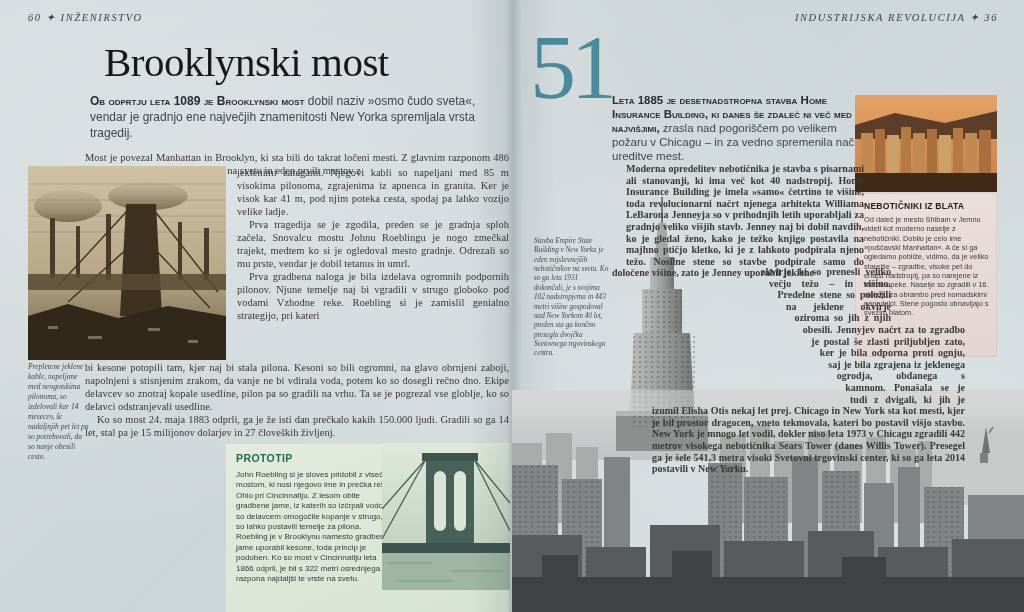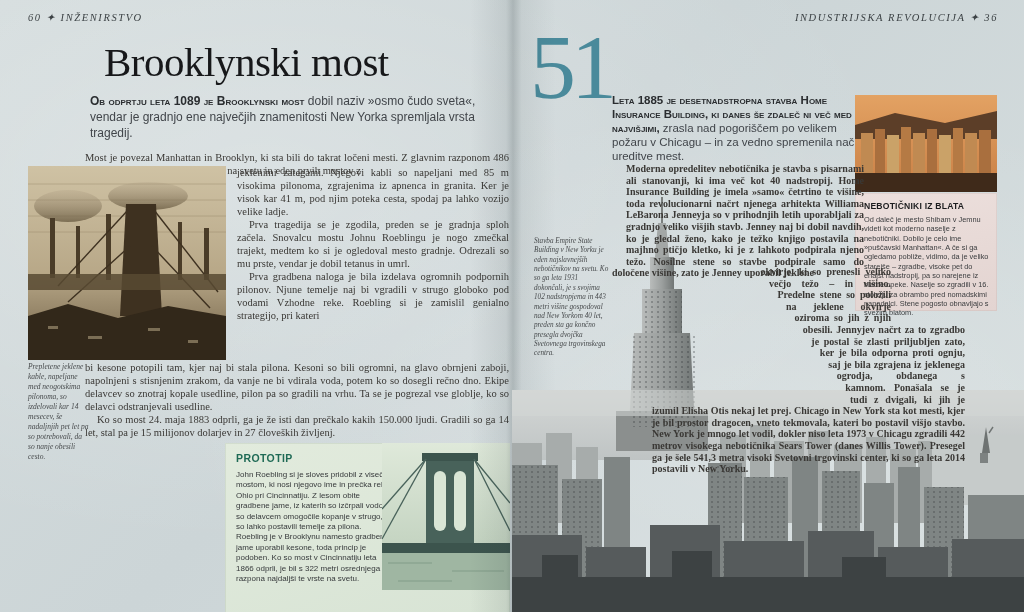--- a/index.html
+++ b/index.html
@@ -39,21 +39,21 @@
   .cap-r{left:22px;top:237px;width:76px;font-size:7.2px;line-height:1.3;}
 
   .greenbox{position:absolute;left:225px;top:443px;width:285px;height:188px;
       background:linear-gradient(160deg,#e2ebdd,#d7e3d4);box-shadow:0 0 0 1px rgba(120,140,120,.15) inset;}
   .greenbox .gb-title{position:absolute;left:11px;top:9px;font-family:"Liberation Sans","DejaVu Sans",sans-serif;
       font-weight:bold;font-size:10.5px;letter-spacing:.4px;color:#1f6a55;}
   .greenbox .gb-text{position:absolute;left:11px;top:27px;width:158px;
       font-family:"Liberation Sans","DejaVu Sans",sans-serif;font-size:8px;line-height:1.3;color:#36393b;}
   .gb-photo{position:absolute;right:0;top:0;width:128px;height:147px;}
 
-  .pinkbox{position:absolute;left:343px;top:193px;width:142px;height:118px;
+  .pinkbox{position:absolute;left:343px;top:193px;width:142px;height:164px;
       background:linear-gradient(170deg,#ecdfdc,#e3d4d1);box-shadow:0 0 0 1px rgba(150,120,120,.12) inset;}
   .pinkbox .pb-title{position:absolute;left:9px;top:8px;font-family:"Liberation Sans","DejaVu Sans",sans-serif;
       font-weight:bold;font-size:8.6px;letter-spacing:.2px;color:#1c1d1f;}
   .pinkbox .pb-text{position:absolute;left:9px;top:22px;width:125px;
       font-family:"Liberation Sans","DejaVu Sans",sans-serif;font-size:7.4px;line-height:1.26;color:#3a3c3e;}
 
   .photo{position:absolute;display:block;}
 
   
   .sp-antenna{float:left;width:14px;height:46px;margin-top:58px;}

